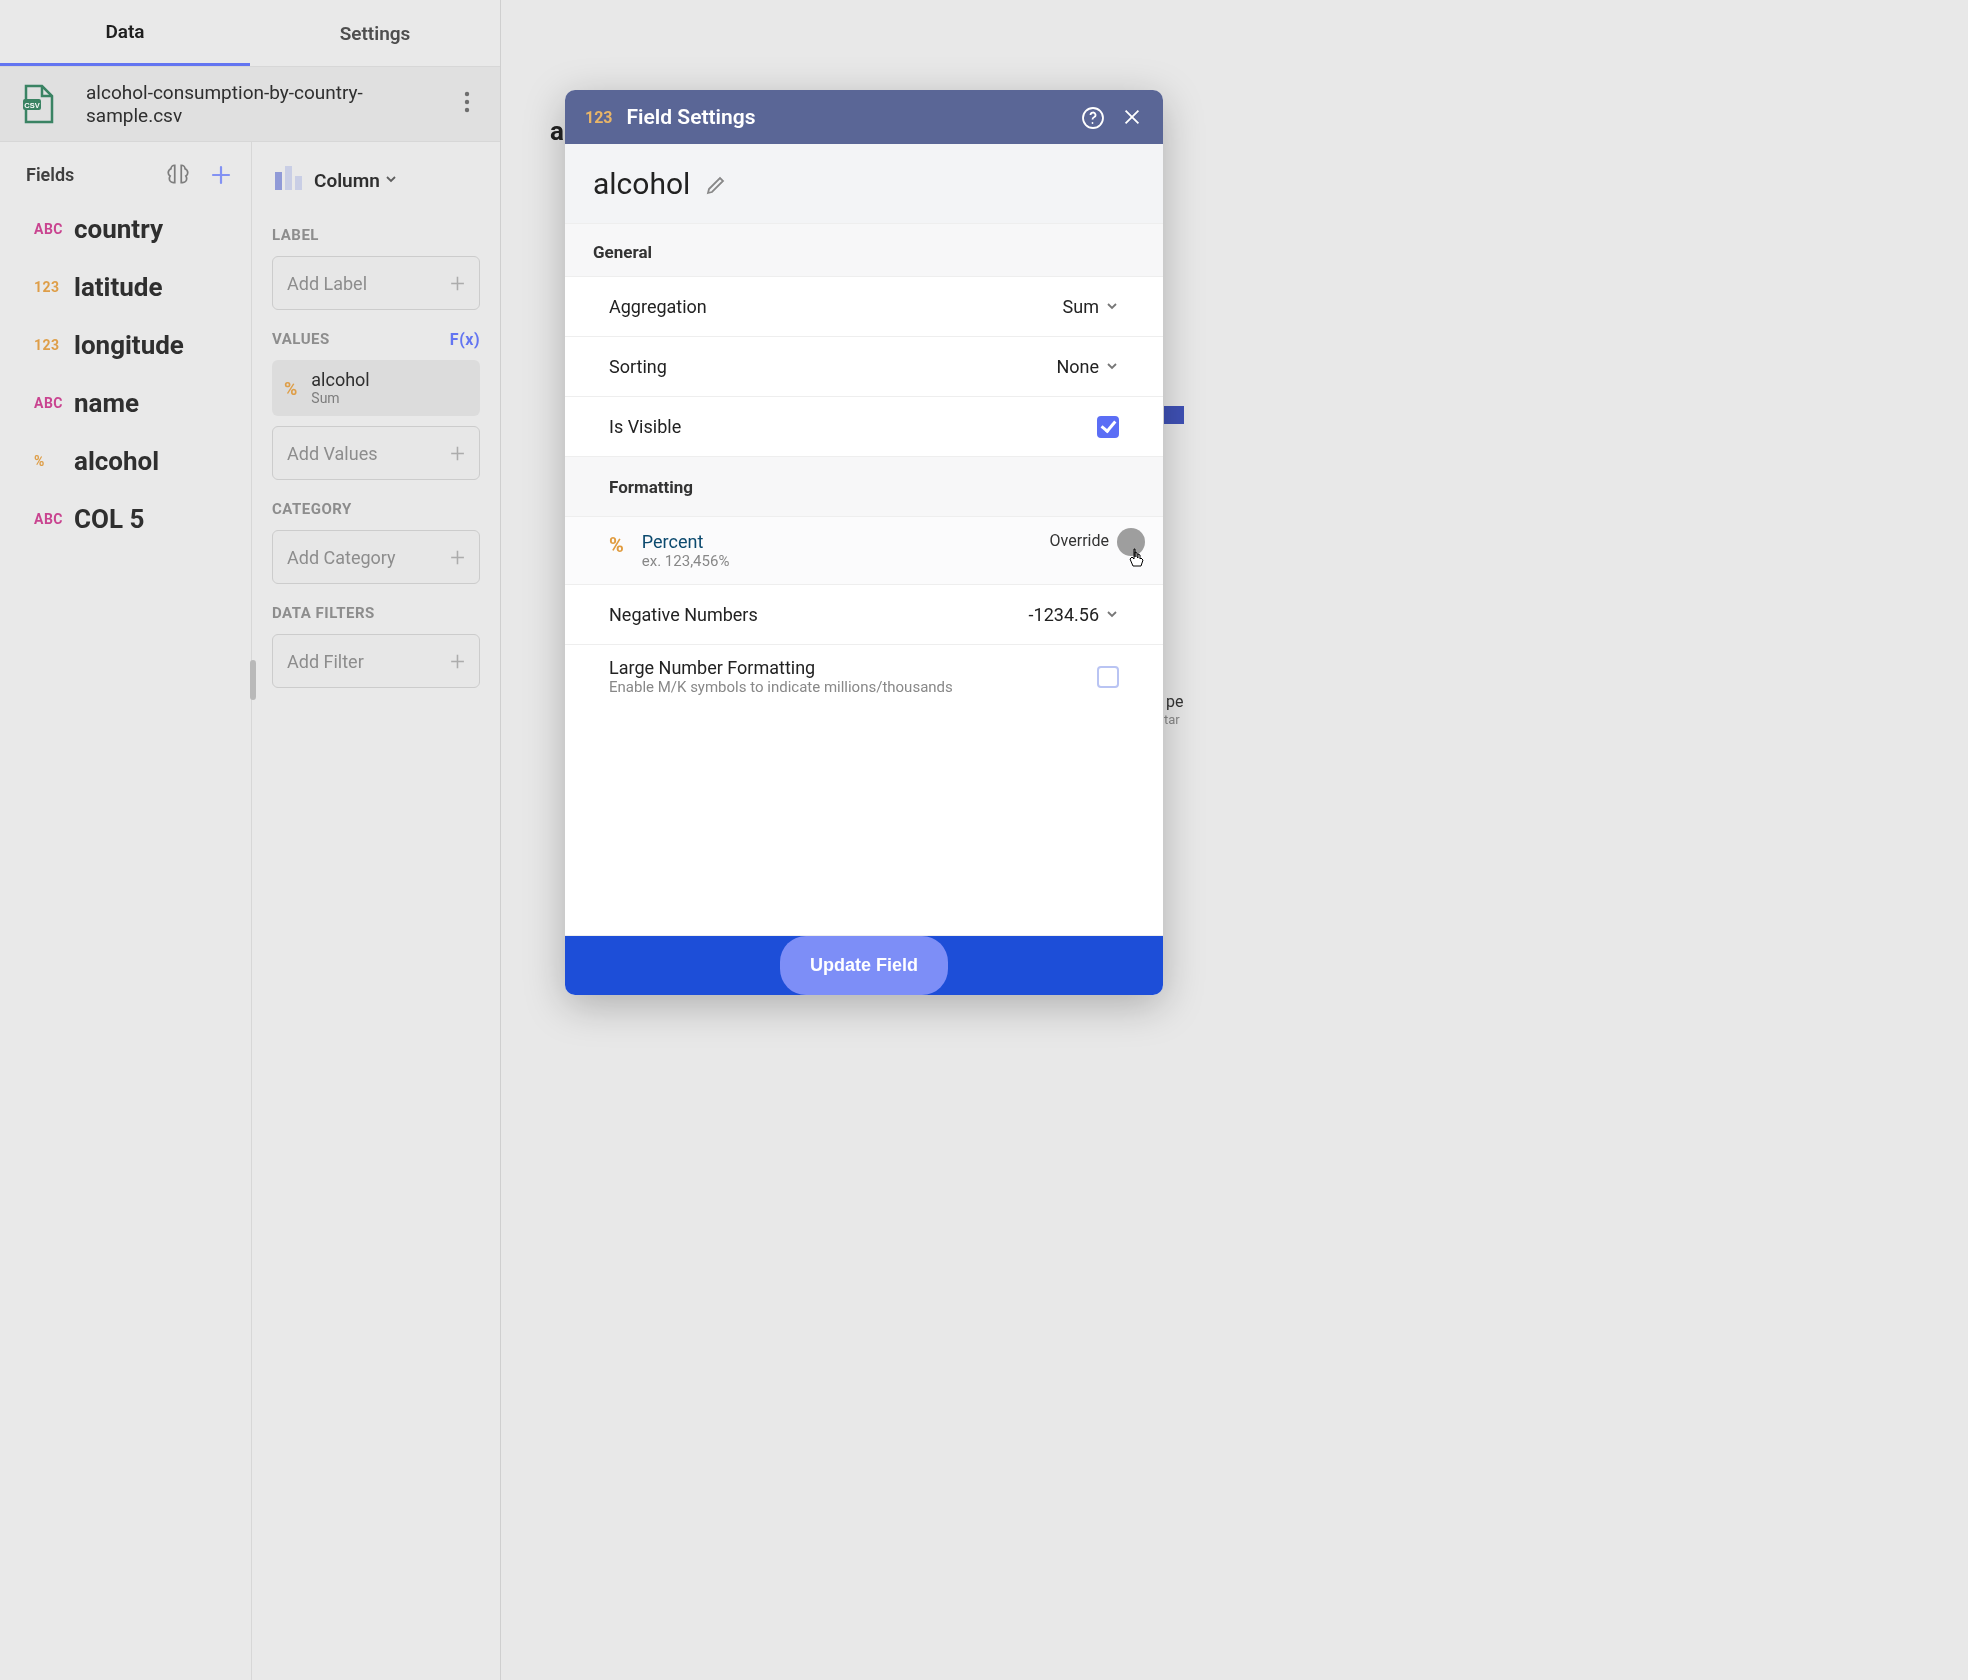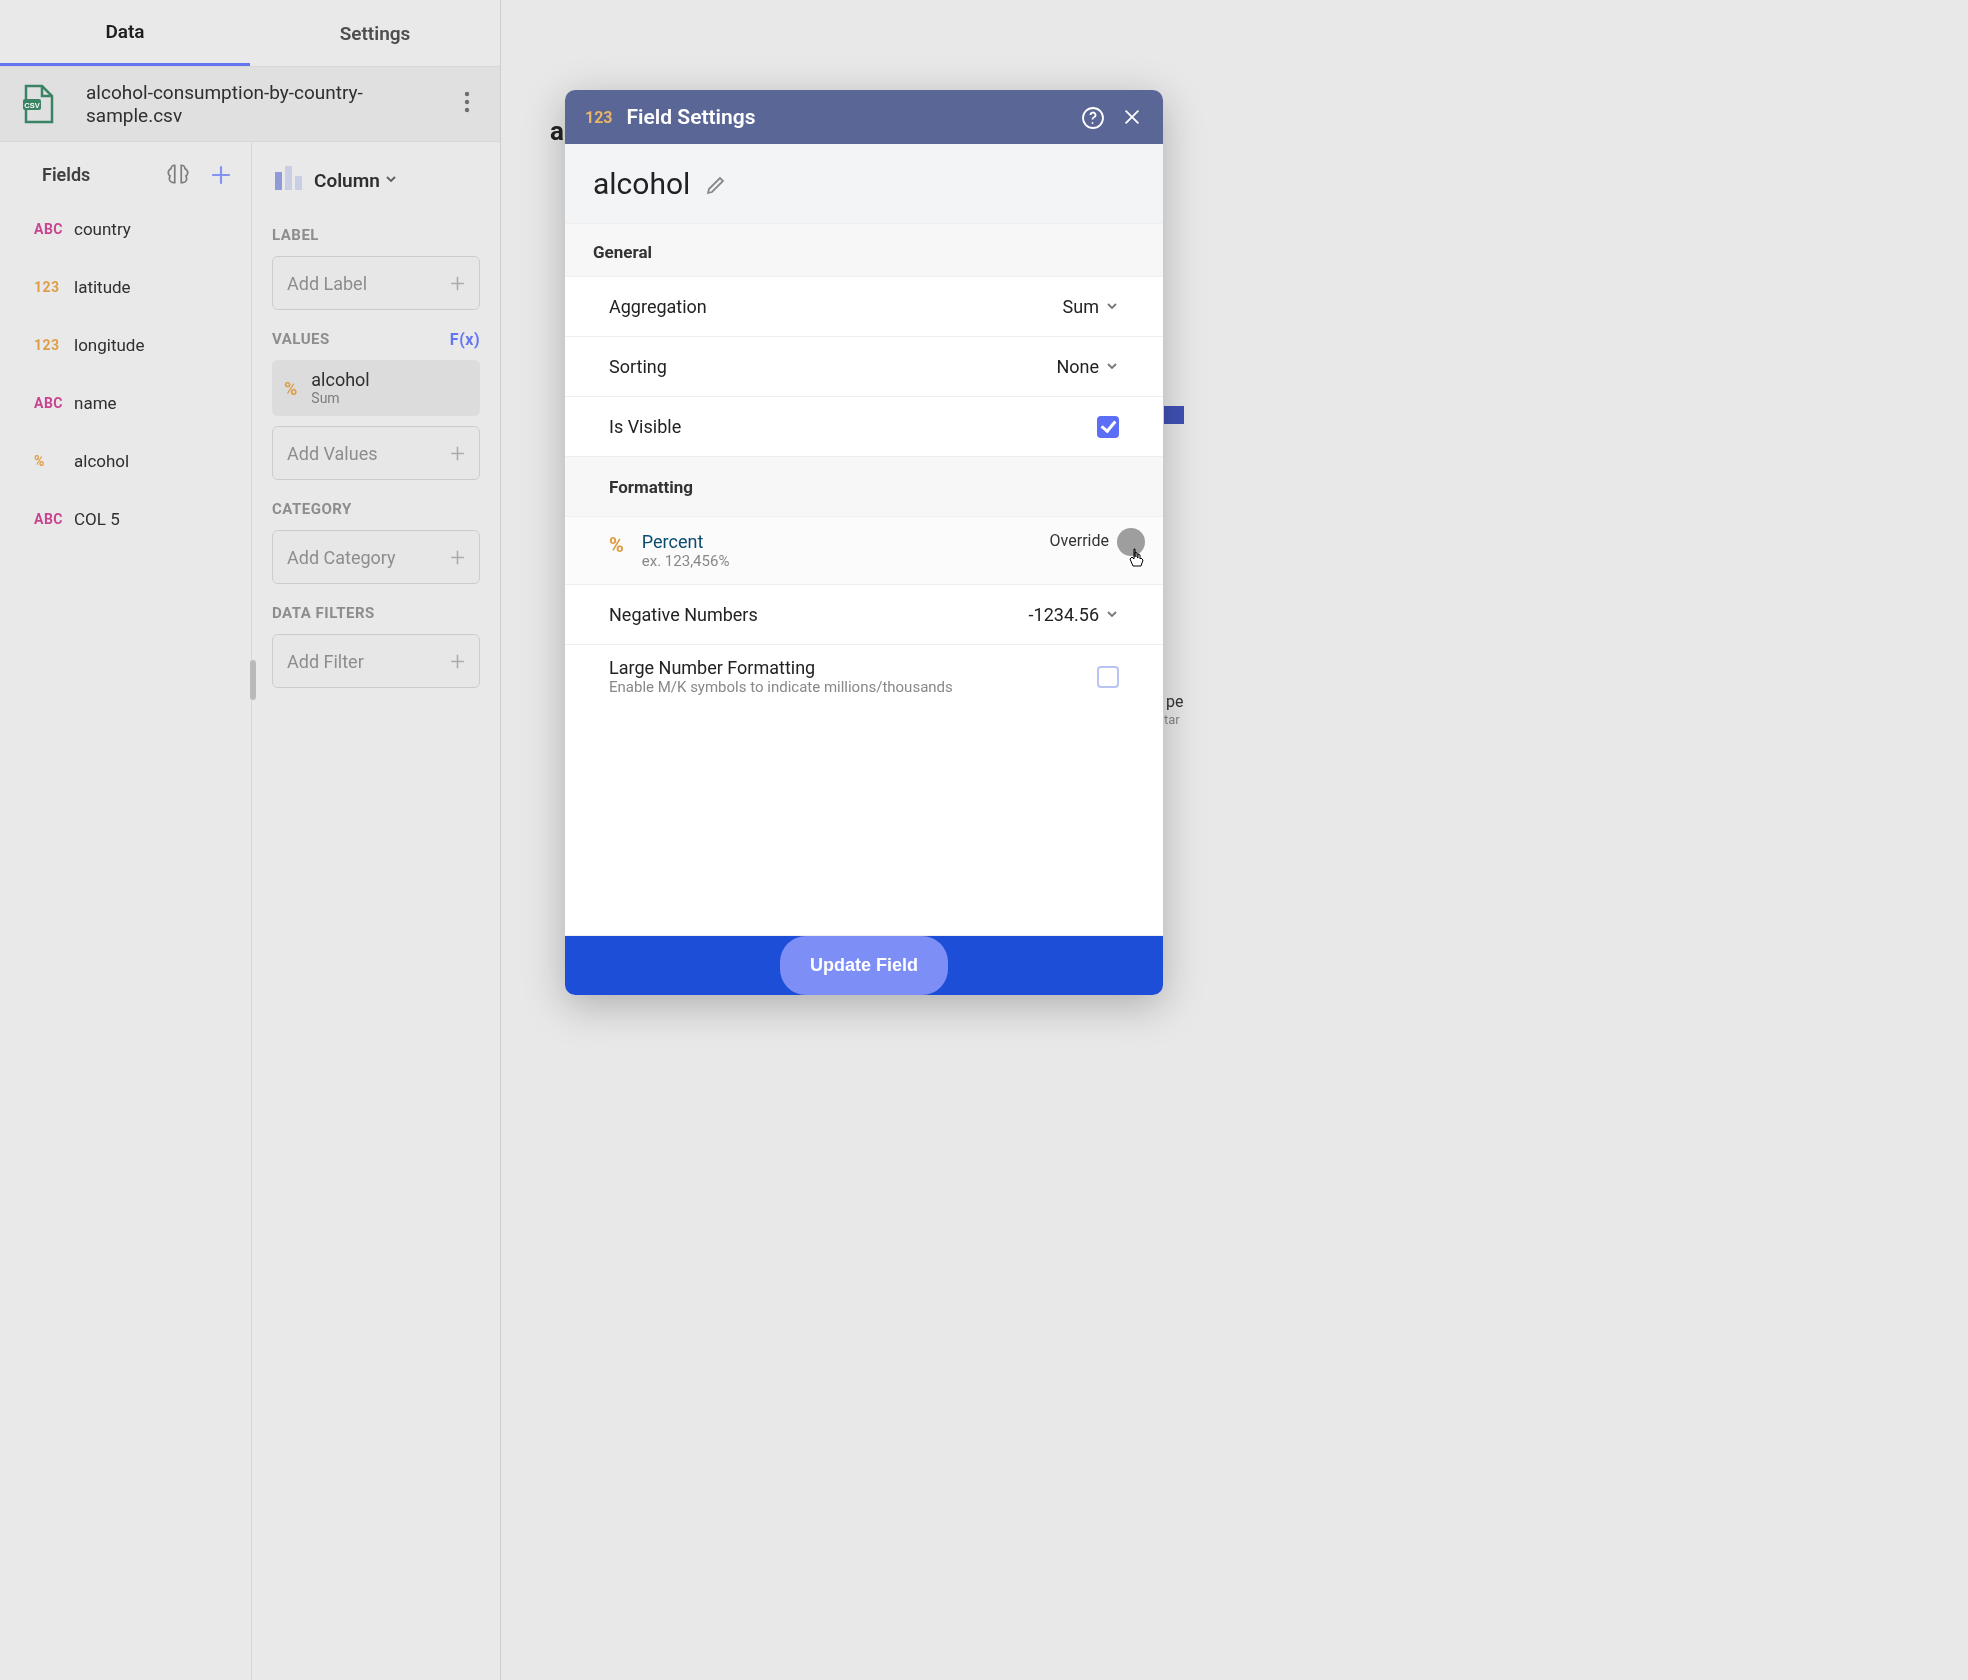--- a/index.html
+++ b/index.html
@@ -57,42 +57,42 @@
     display: flex;
   }
   .fields-col {
     width: 252px;
     border-right: 1px solid #d8d8d8;
     padding: 20px 0;
   }
   .fields-header {
     display: flex;
     align-items: center;
-    padding: 0 20px 14px 42px;
+    padding: 0 20px 14px 26px;
   }
   .fields-header .title { font-size: 18px; font-weight: 600; color: #333; flex:1;}
   .fields-header .brain-icon { width: 24px; height:24px; margin-right: 20px; }
   .fields-header .plus-icon { width: 22px; height:22px; }
 
   .field-item {
     display: flex;
     align-items: center;
     height: 58px;
     padding-left: 34px;
   }
   .field-type {
     width: 40px;
     font-size: 14px;
     font-weight: 700;
     letter-spacing: 0.5px;
   }
   .type-abc { color: #c9398b; }
   .type-123 { color: #e09b3e; }
   .type-pct { color: #e09b3e; }
-  .field-label { font-size: 17px; color: #222; }
+  .field-label { font-size: 26px; color: #222; font-weight: bold; }
 
   .config-col {
     flex: 1;
     padding: 18px 20px;
   }
   .chart-type-row {
     display: flex;
     align-items: center;
     padding: 6px 2px 20px 2px;
   }

